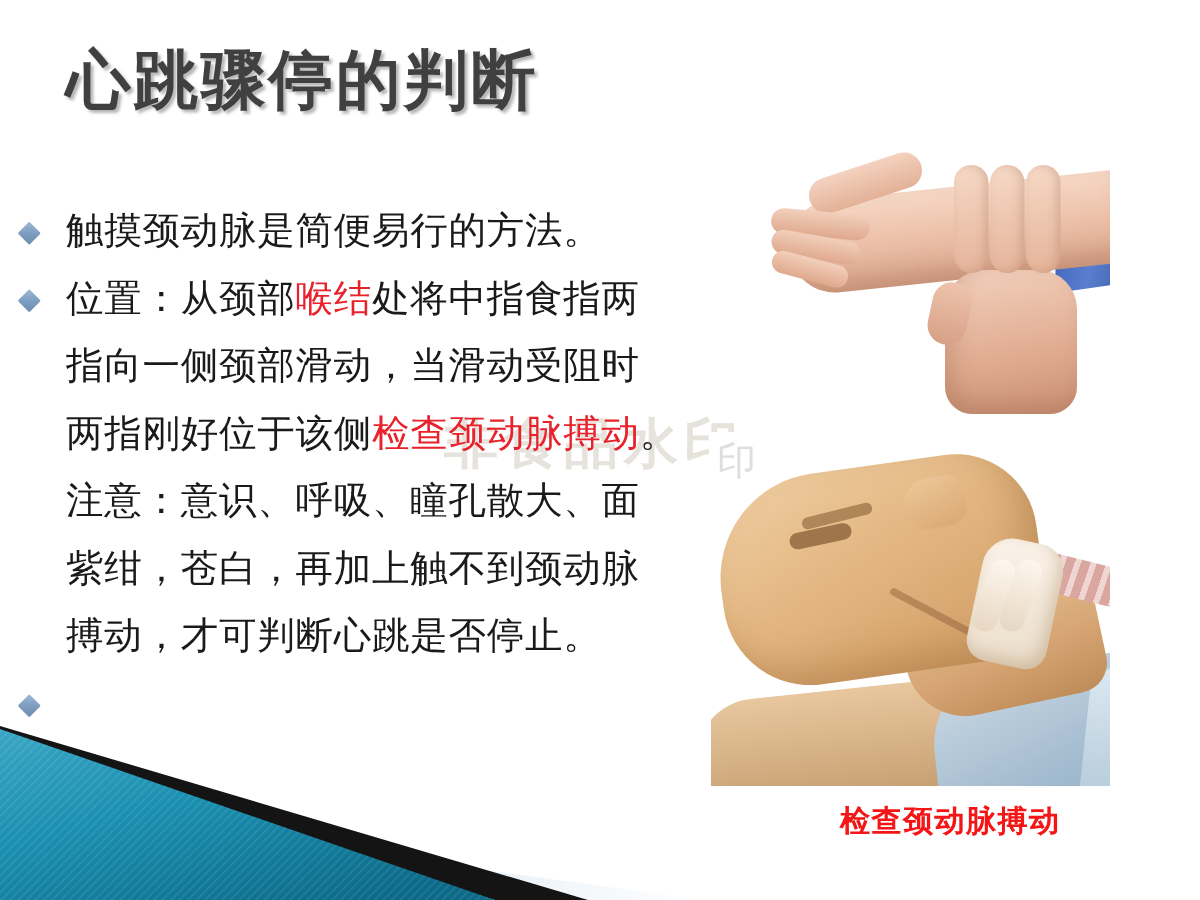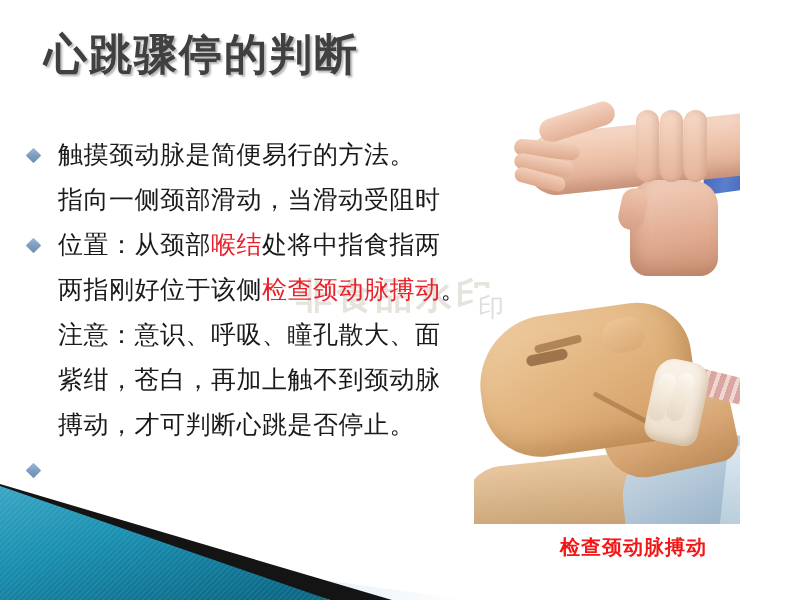--- a/index.html
+++ b/index.html
@@ -28,21 +28,21 @@
     letter-spacing: 2px;
     color: #404040;
     text-shadow: 2px 2px 2px rgba(170,170,170,0.85);
     white-space: nowrap;
     line-height: 1.15;
   }
 
   
   #body-block {
     position: absolute;
-    left: 18px;
+    left: 4px;
     top: 132px;
     width: 480px;
   }
   .para {
     position: relative;
     display: block;
     padding-left: 40px;
     font-size: 25px;
     line-height: 45px;
     color: #1a1a1a;
@@ -322,27 +322,27 @@
   <div id="slide-title">心跳骤停的判断</div>
 
   <div id="watermark">非食品水印</div>
 
   <div id="body-block">
     <div class="para">
       <span class="bullet"></span>
       <span>触摸颈动脉是简便易行的方法。</span>
     </div>
 
-    <div class="para continuation">
-      <span>指向一侧颈部滑动，当滑动受阻时</span>
-    </div>
-
     <div class="para">
       <span class="bullet"></span>
       <span>位置：从颈部</span><span class="hl-red">喉结</span><span>处将中指食指两</span>
+    </div>
+
+    <div class="para continuation">
+      <span>指向一侧颈部滑动，当滑动受阻时</span>
     </div>
 
     <div class="para continuation">
       <span>两指刚好位于该侧</span><span class="hl-red">检查颈动脉搏动</span><span>。</span>
     </div>
 
     <div class="para continuation">
       <span>注意：意识、呼吸、瞳孔散大、面</span>
     </div>
 

